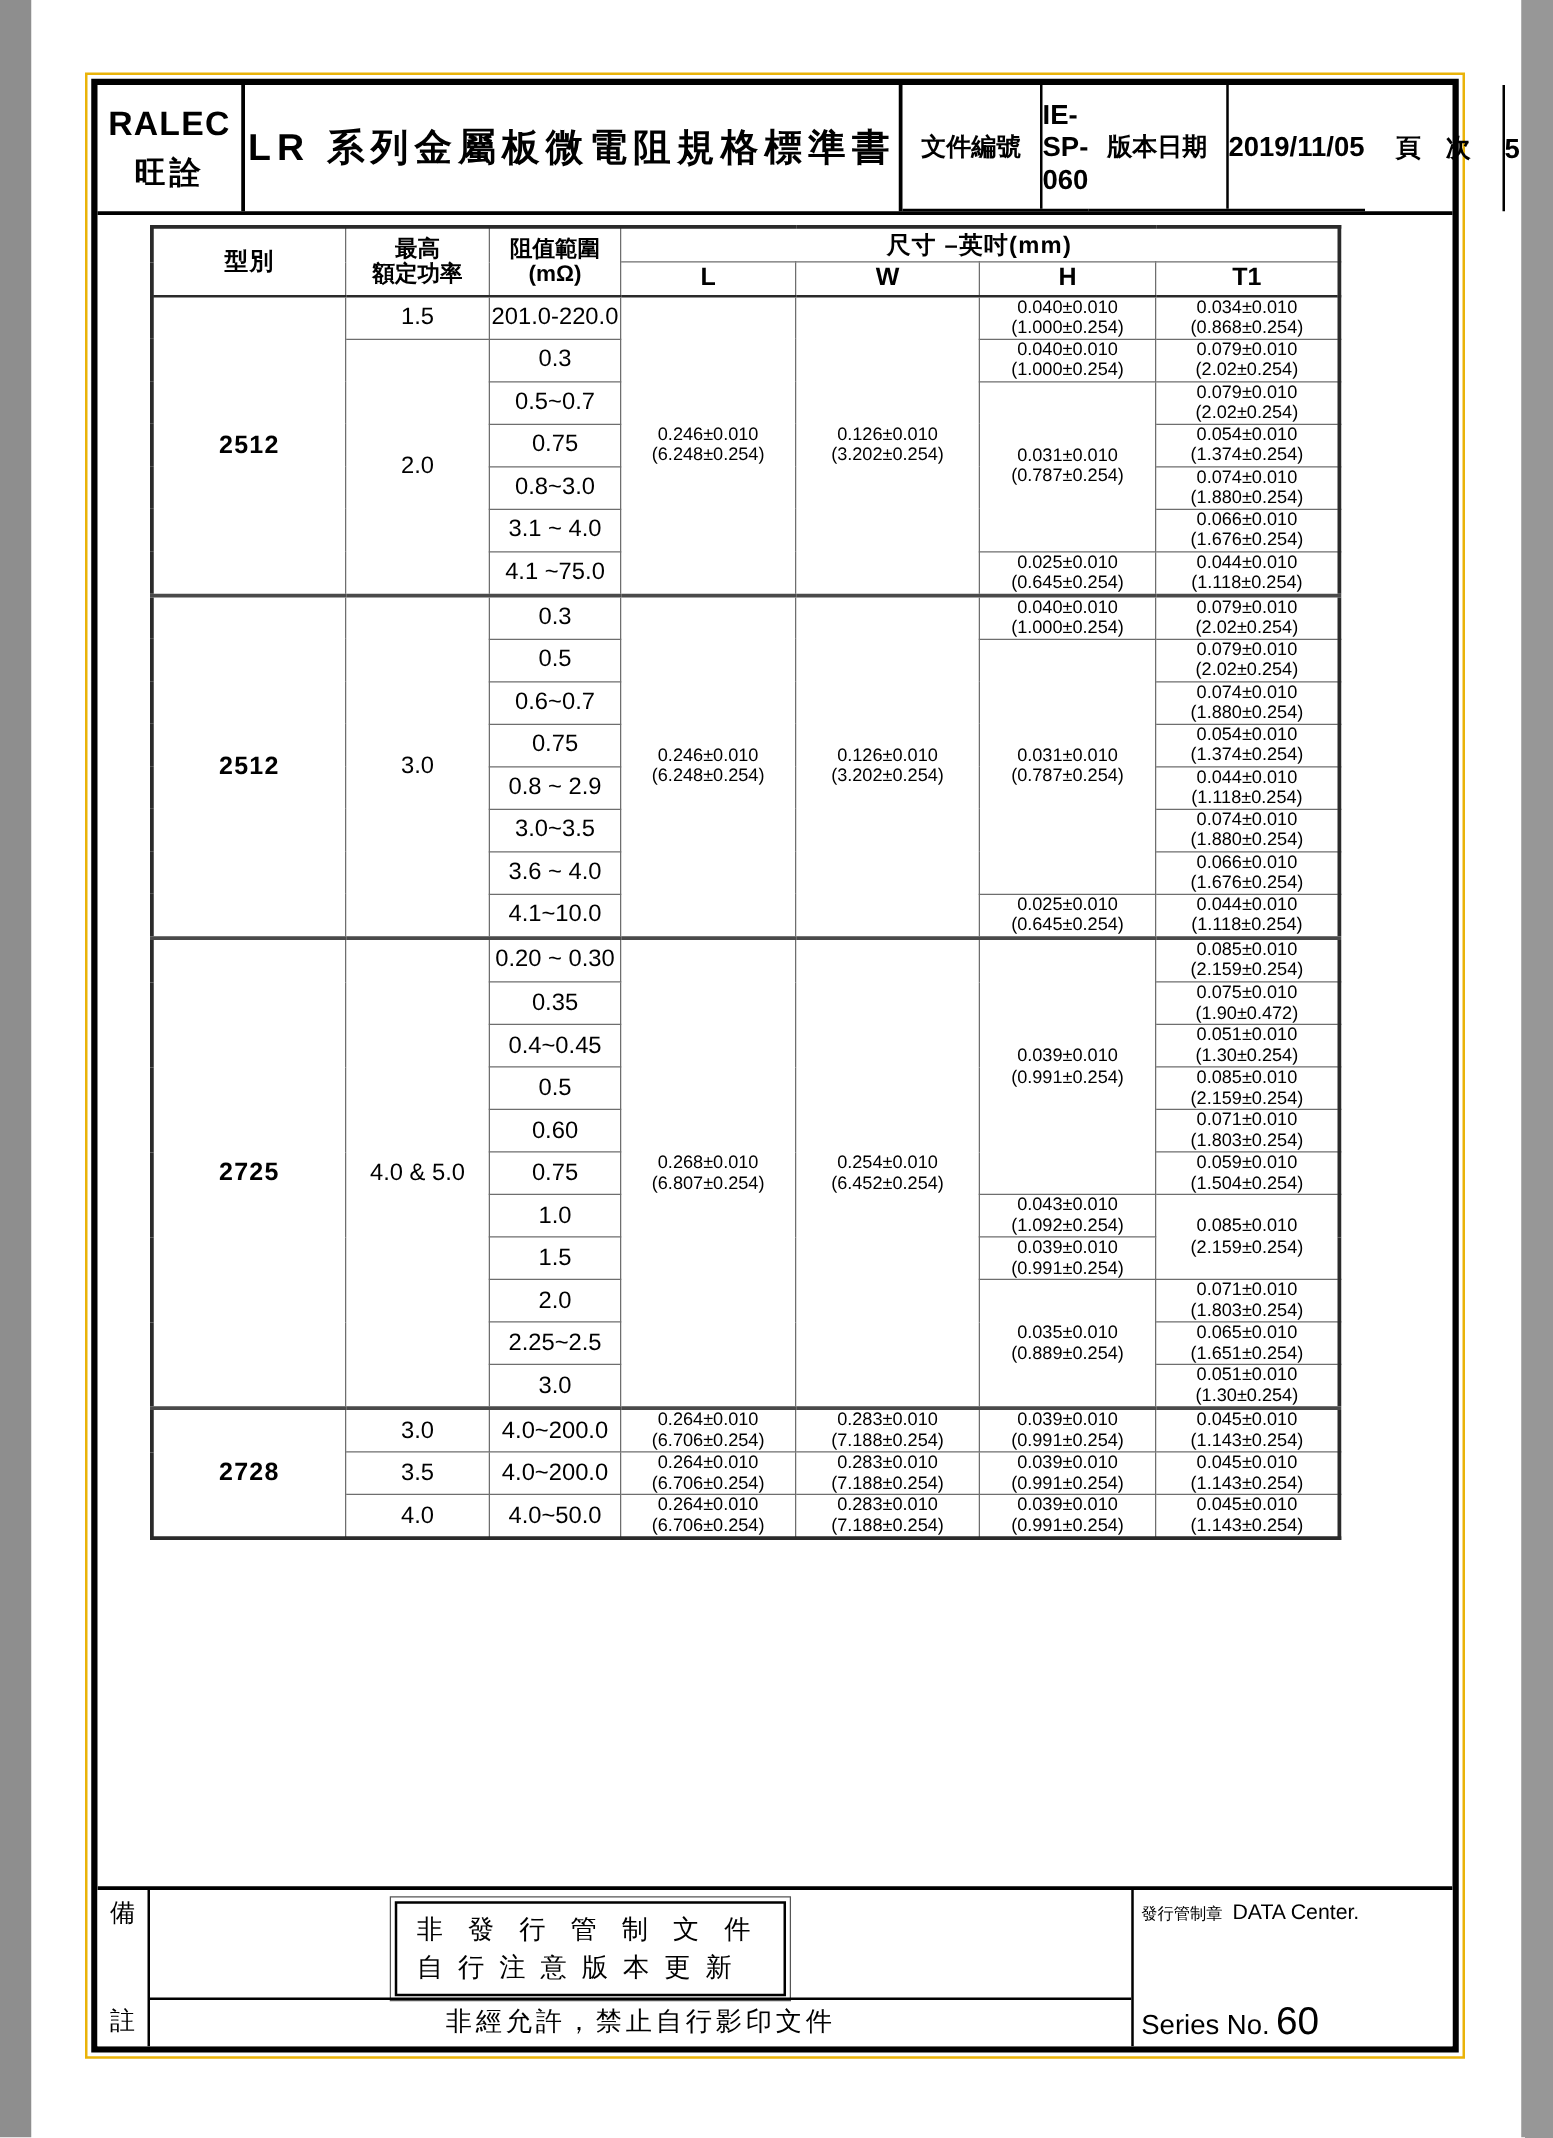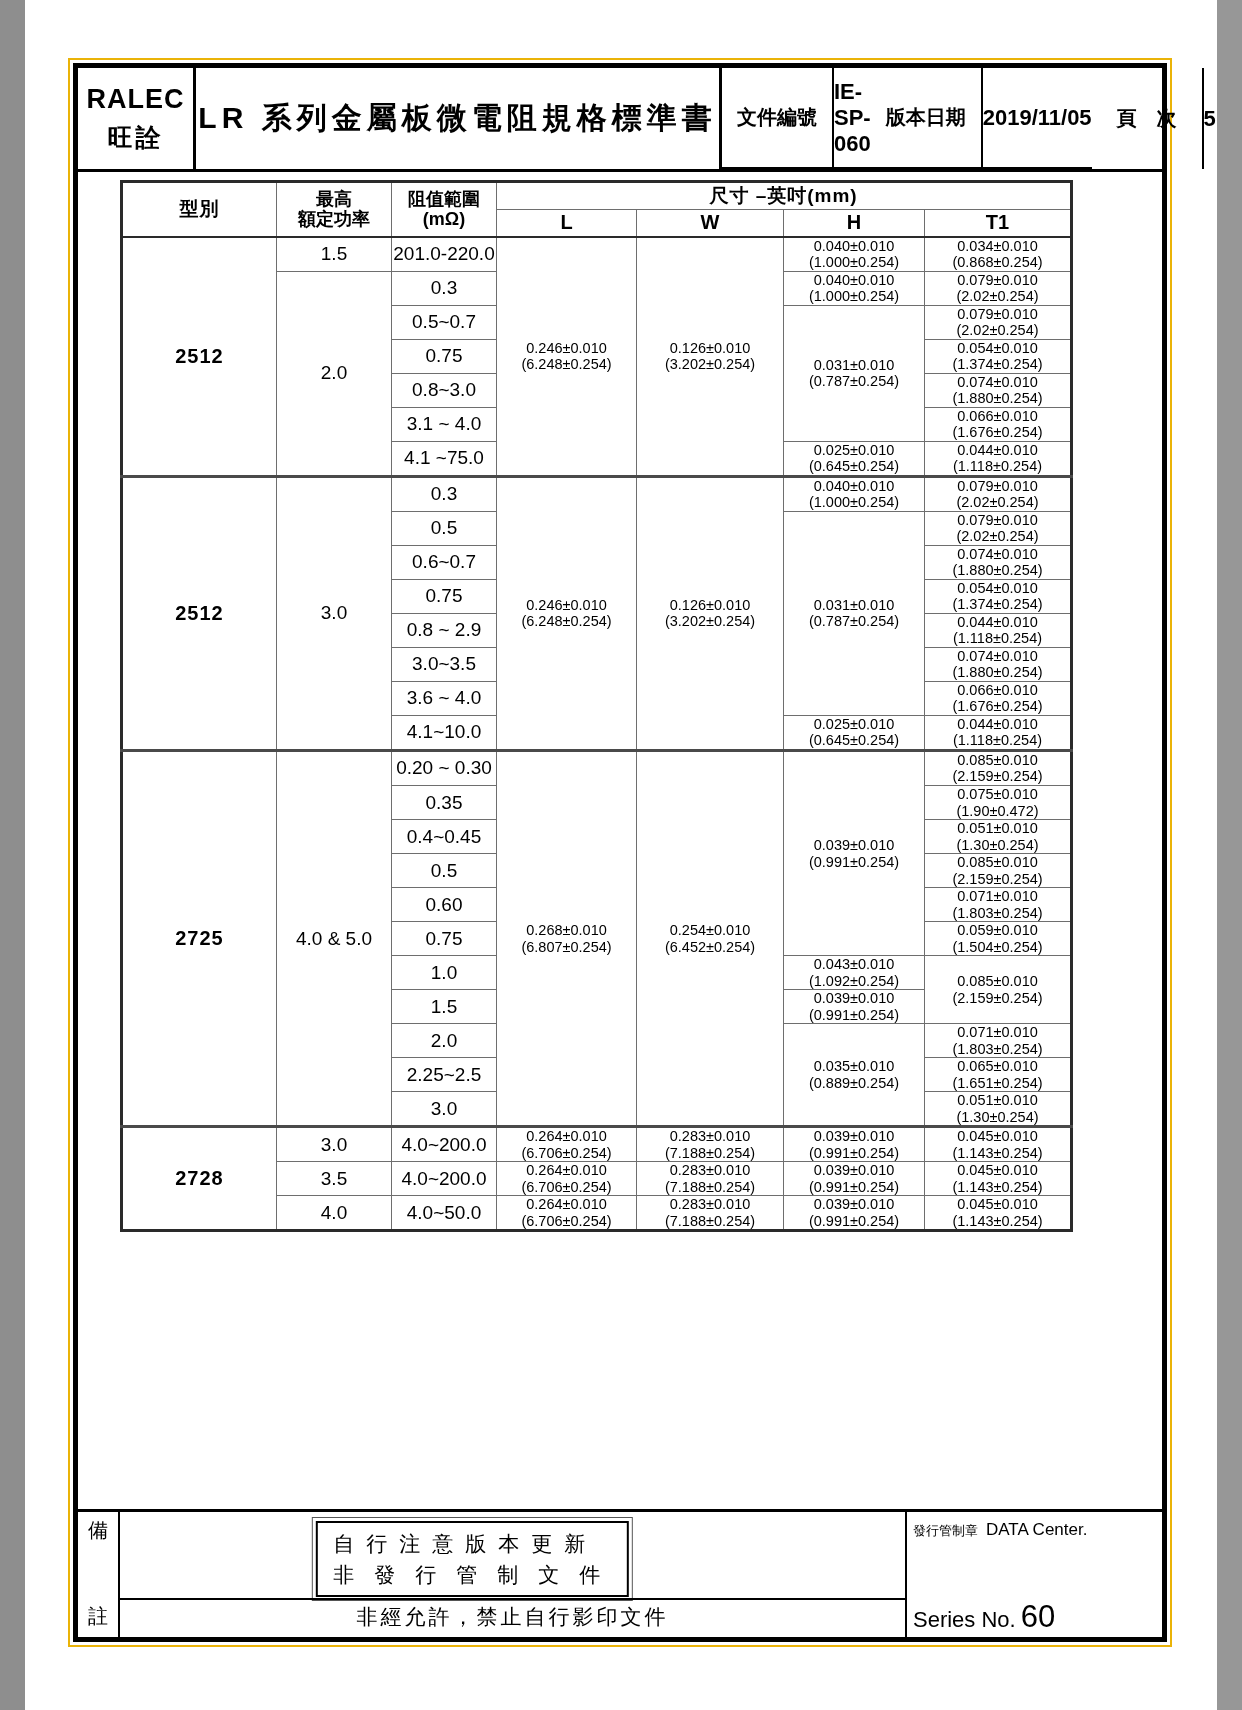--- a/index.html
+++ b/index.html
@@ -342,22 +342,22 @@
       </table>
     </div>
 
     <div class="ftr">
       <div class="f-left">
         <span>備</span>
         <span>註</span>
       </div>
       <div class="f-mid">
         <div class="notice-box">
+          <div class="notice-line nl1">非發行管制文件</div>
           <div class="notice-line nl2">自行注意版本更新</div>
-          <div class="notice-line nl1">非發行管制文件</div>
         </div>
         <div class="mid-divider"></div>
         <div class="copy-line">非經允許，禁止自行影印文件</div>
       </div>
       <div class="f-right">
         <div class="stamp-row">
           <span class="stamp-label">發行管制章</span>
           <span class="stamp-value">DATA Center.</span>
         </div>
         <div class="series-row">

